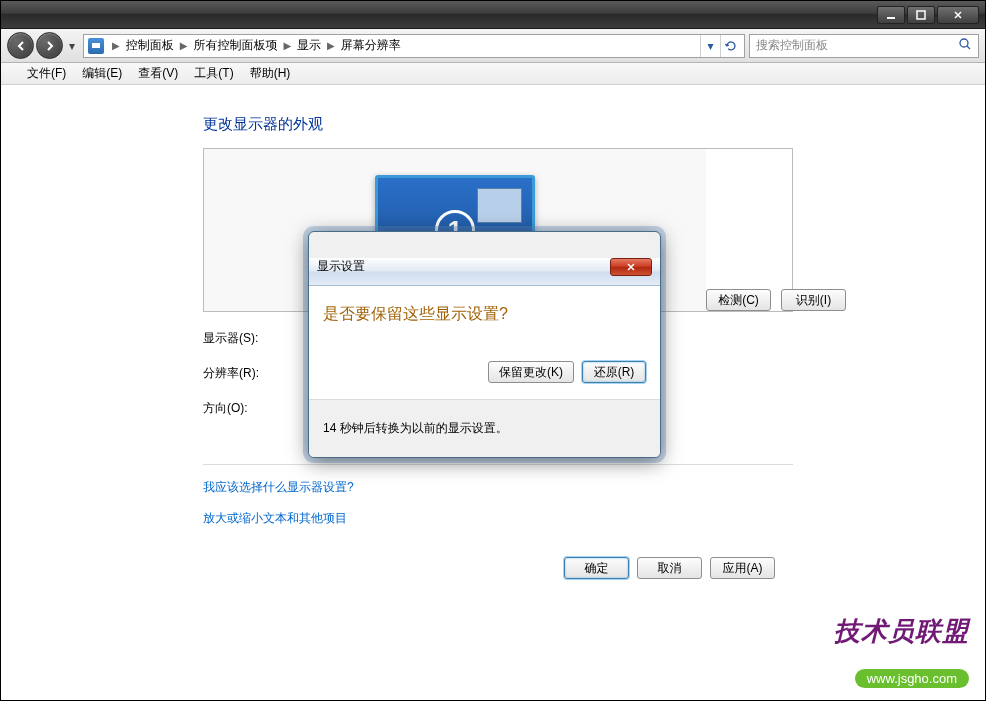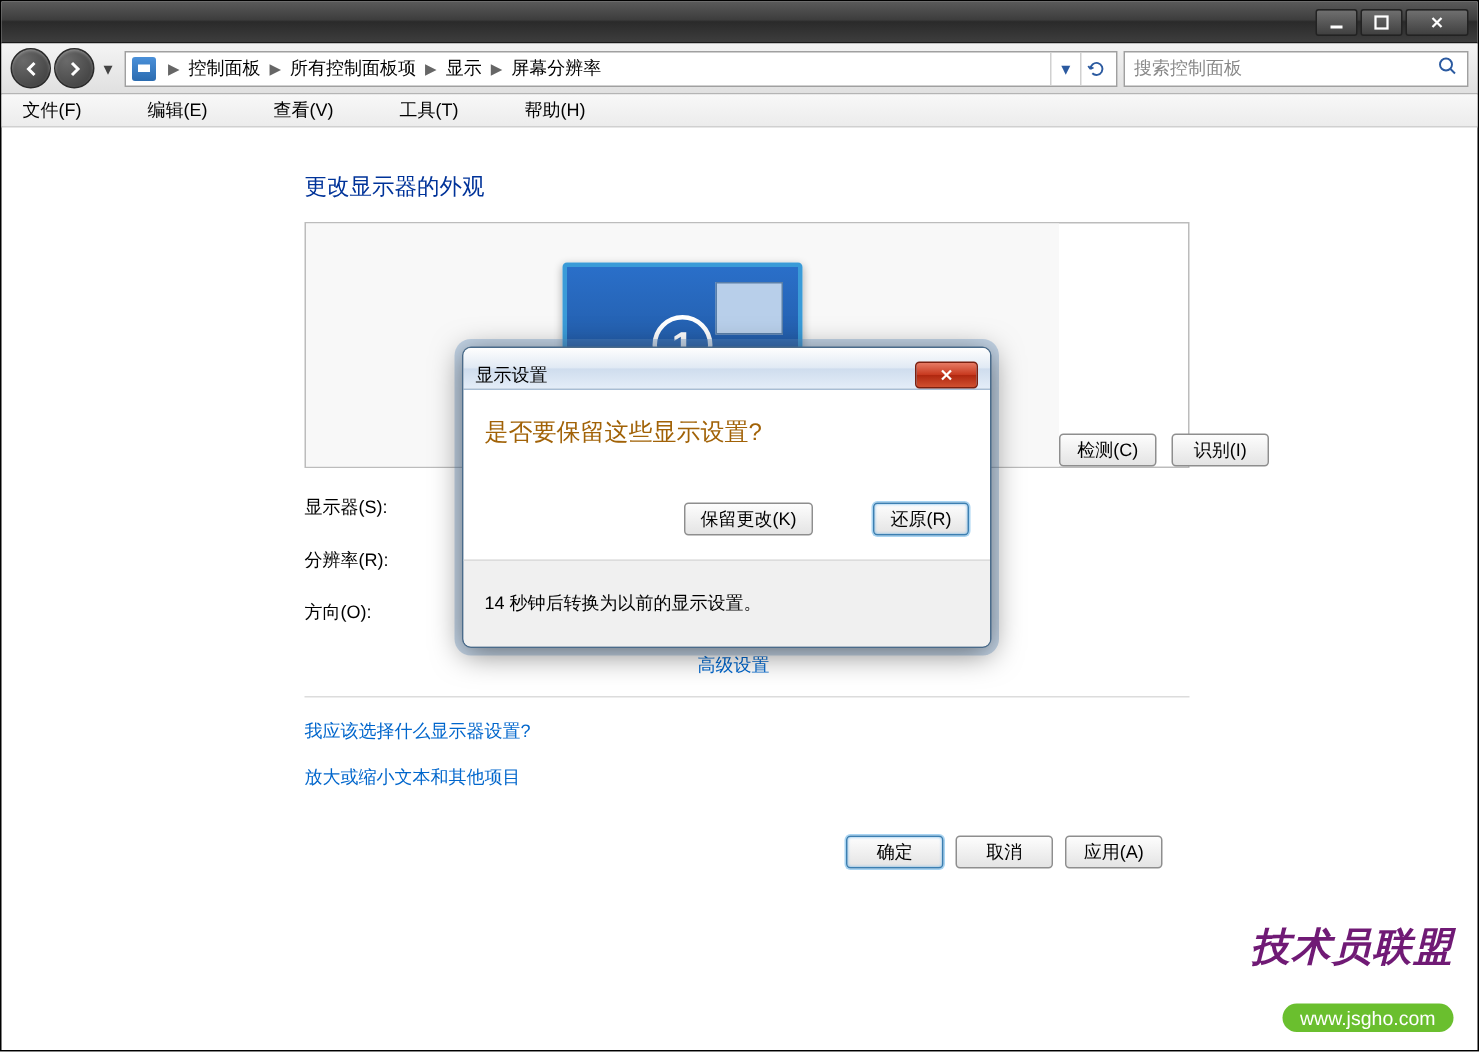--- a/index.html
+++ b/index.html
@@ -105,22 +105,21 @@
   padding:0 6px;
   color:#888;
 }
 .searchbox .sicon { margin-left:auto; color:#2b5aa0;}
 .menubar {
   height: 22px;
   background: linear-gradient(to bottom, #f8f8f8, #ececec);
   border-bottom: 1px solid #d0d0d0;
   display:flex;
   align-items:center;
-  padding: 0 6px;
-  gap: 28px;
+  padding: 0 18px;
 }
 .menubar span { padding: 0 8px; color:#000;}
 .content {
   position:absolute;
   top: 86px; left:2px; right:2px; bottom:2px;
   background:#fff;
   overflow:hidden;
 }
 .main-area {
   padding: 28px 0 0 200px;
@@ -180,21 +179,20 @@
   border:1px solid #8e8e8e;
   border-radius:3px;
   font-size:12px;
   padding: 0 10px;
   display:inline-flex;align-items:center;justify-content:center;
   color:#000;
 }
 .wbtn.primary {
   border:1px solid #3c7fb1;
   box-shadow: 0 0 2px #6bb3e8 inset, 0 0 0 1px #a8d4f2;
-  margin-left: 32px;
 }
 .form-row {
   display:flex;
   align-items:center;
   margin-bottom: 18px;
 }
 .form-label { width: 110px; color:#000;}
 .adv-link-row {
   display:flex;
   justify-content:center;
@@ -224,23 +222,24 @@
   border: 1px solid #4a6b8a;
   box-shadow: 0 4px 20px rgba(0,0,0,0.5), 0 0 0 5px rgba(100,150,200,0.35);
   border-radius: 6px;
   overflow:hidden;
 }
 .dialog-title {
   height: 28px;
   background: linear-gradient(to bottom, #fefefe, #e1eaf4 48%, #cfddee 52%, #e4edf8);
   border-bottom:1px solid #a8bdd4;
   display:flex;
-  align-items:flex-end;
+  align-items:flex-start;
   padding: 0 8px;
   color:#000;
+  margin-top:26px;
 }
 .dialog-close {
   margin-left:auto;
   width:42px;height:18px;
   background: linear-gradient(to bottom, #e67a63, #c83a20 48%, #b02810 52%, #d05030);
   border:1px solid #7a2010;
   border-radius:3px;
   display:flex;align-items:center;justify-content:center;
   color:#fff;
 }

